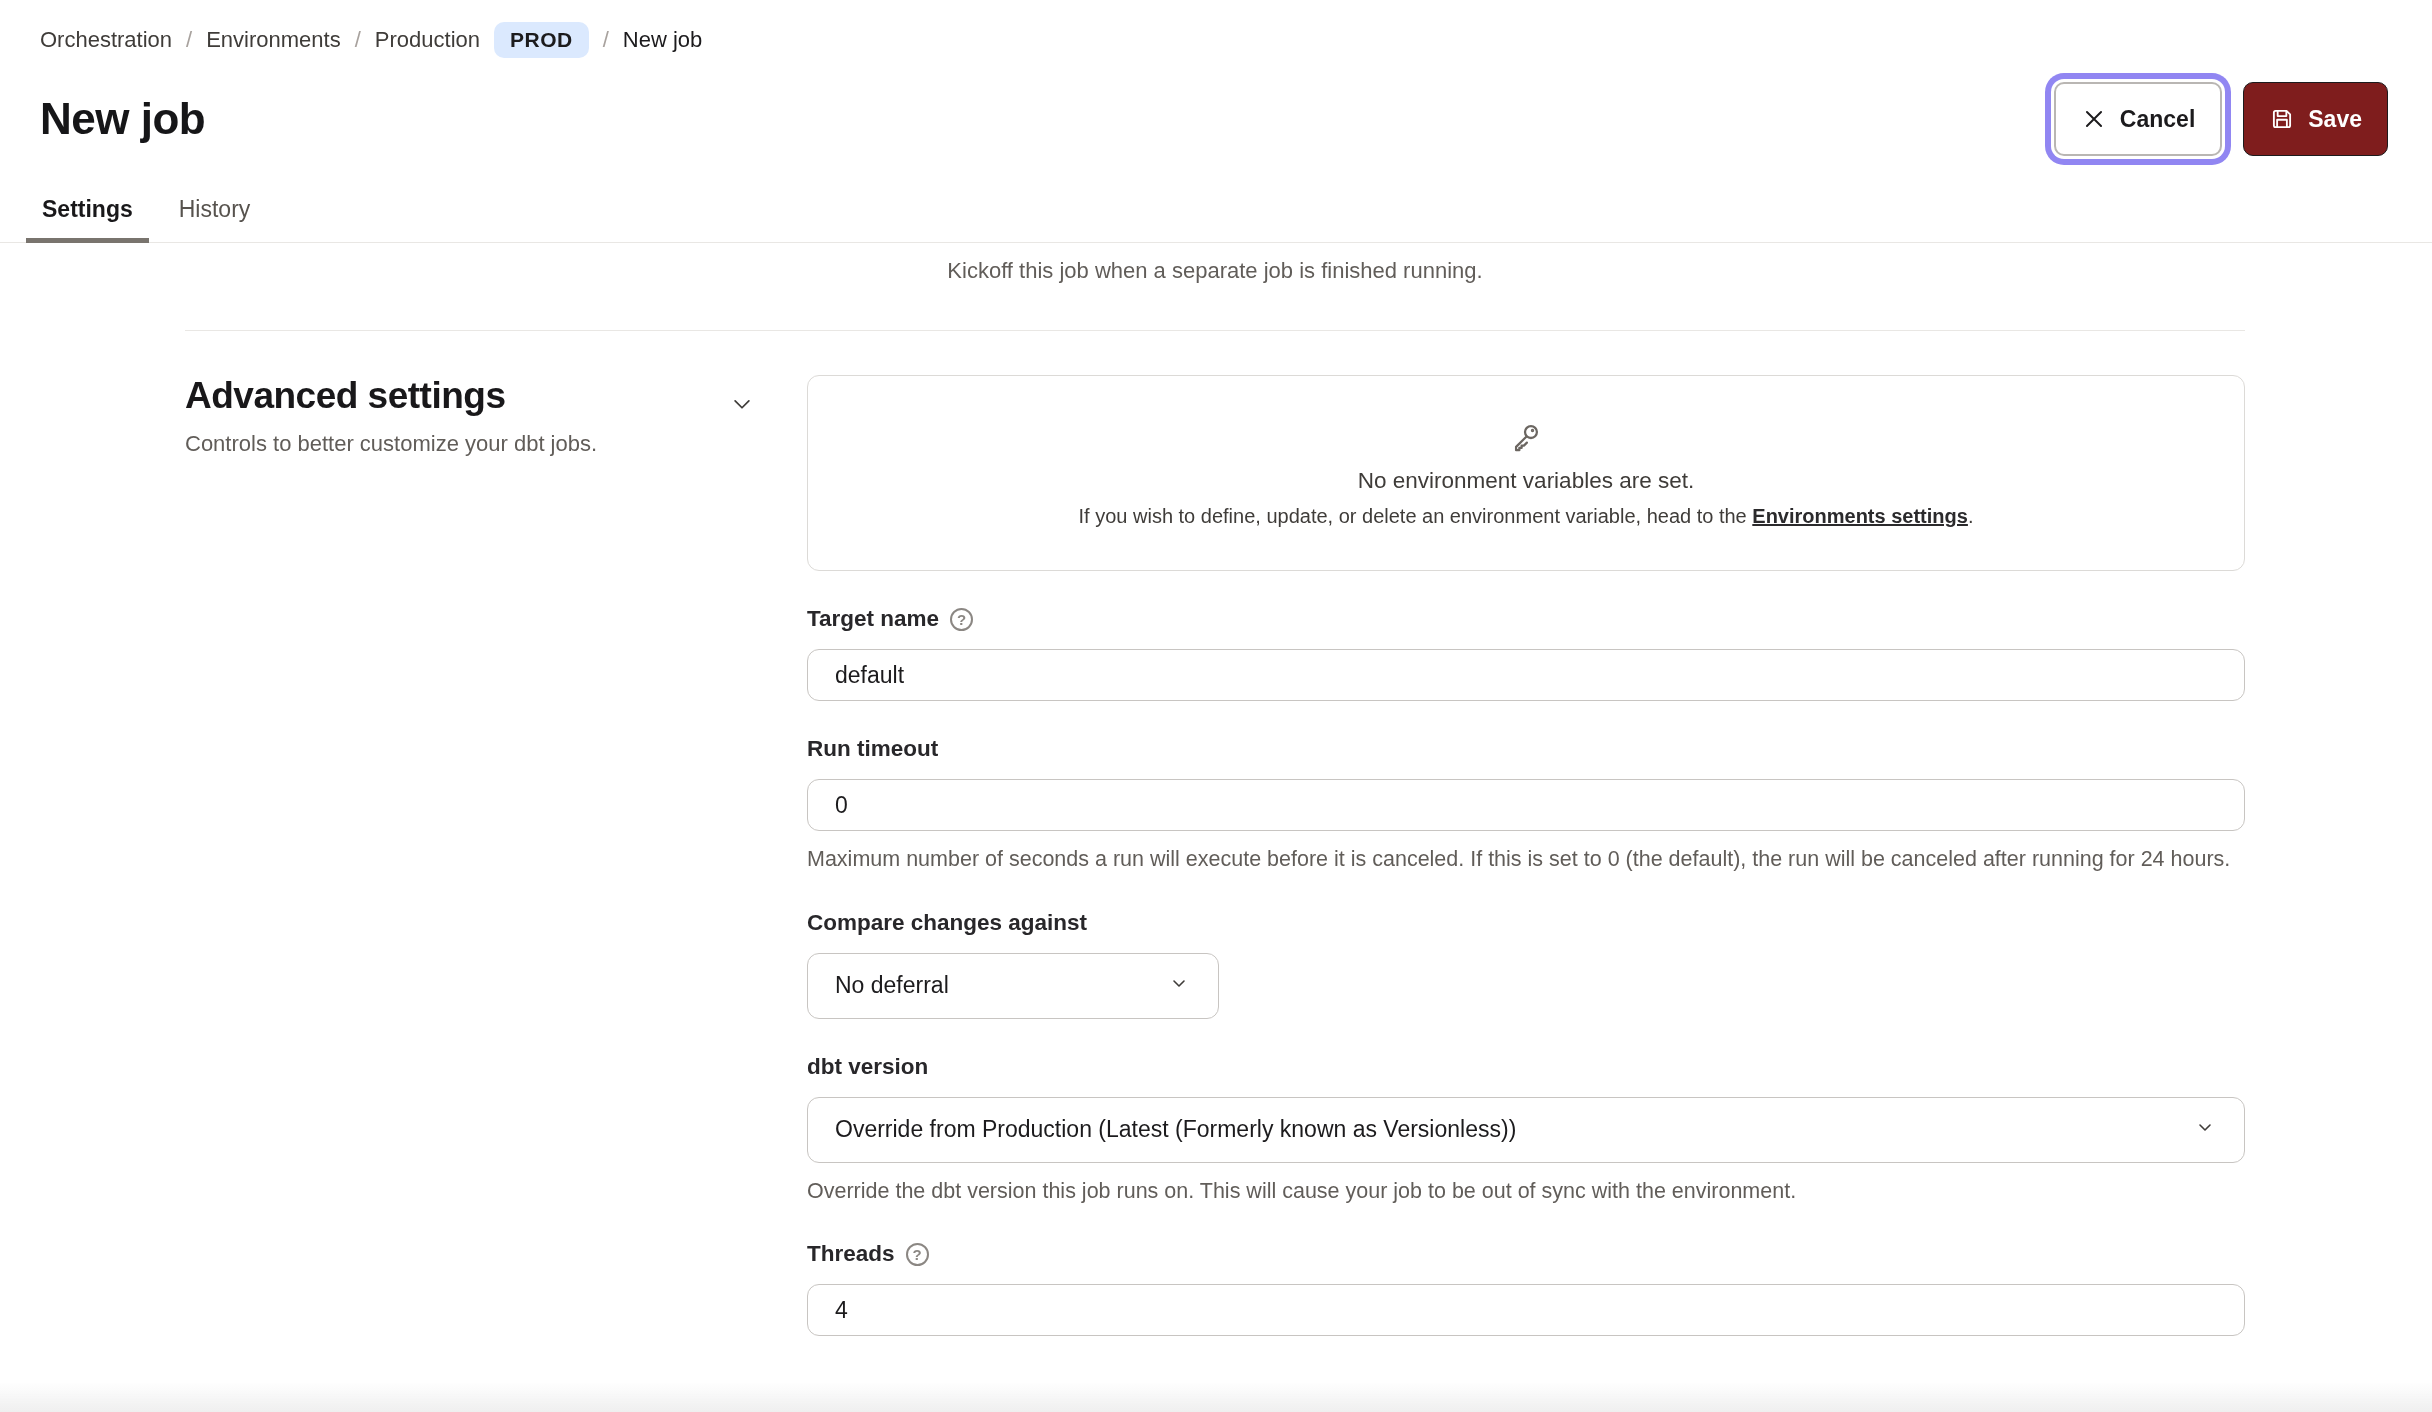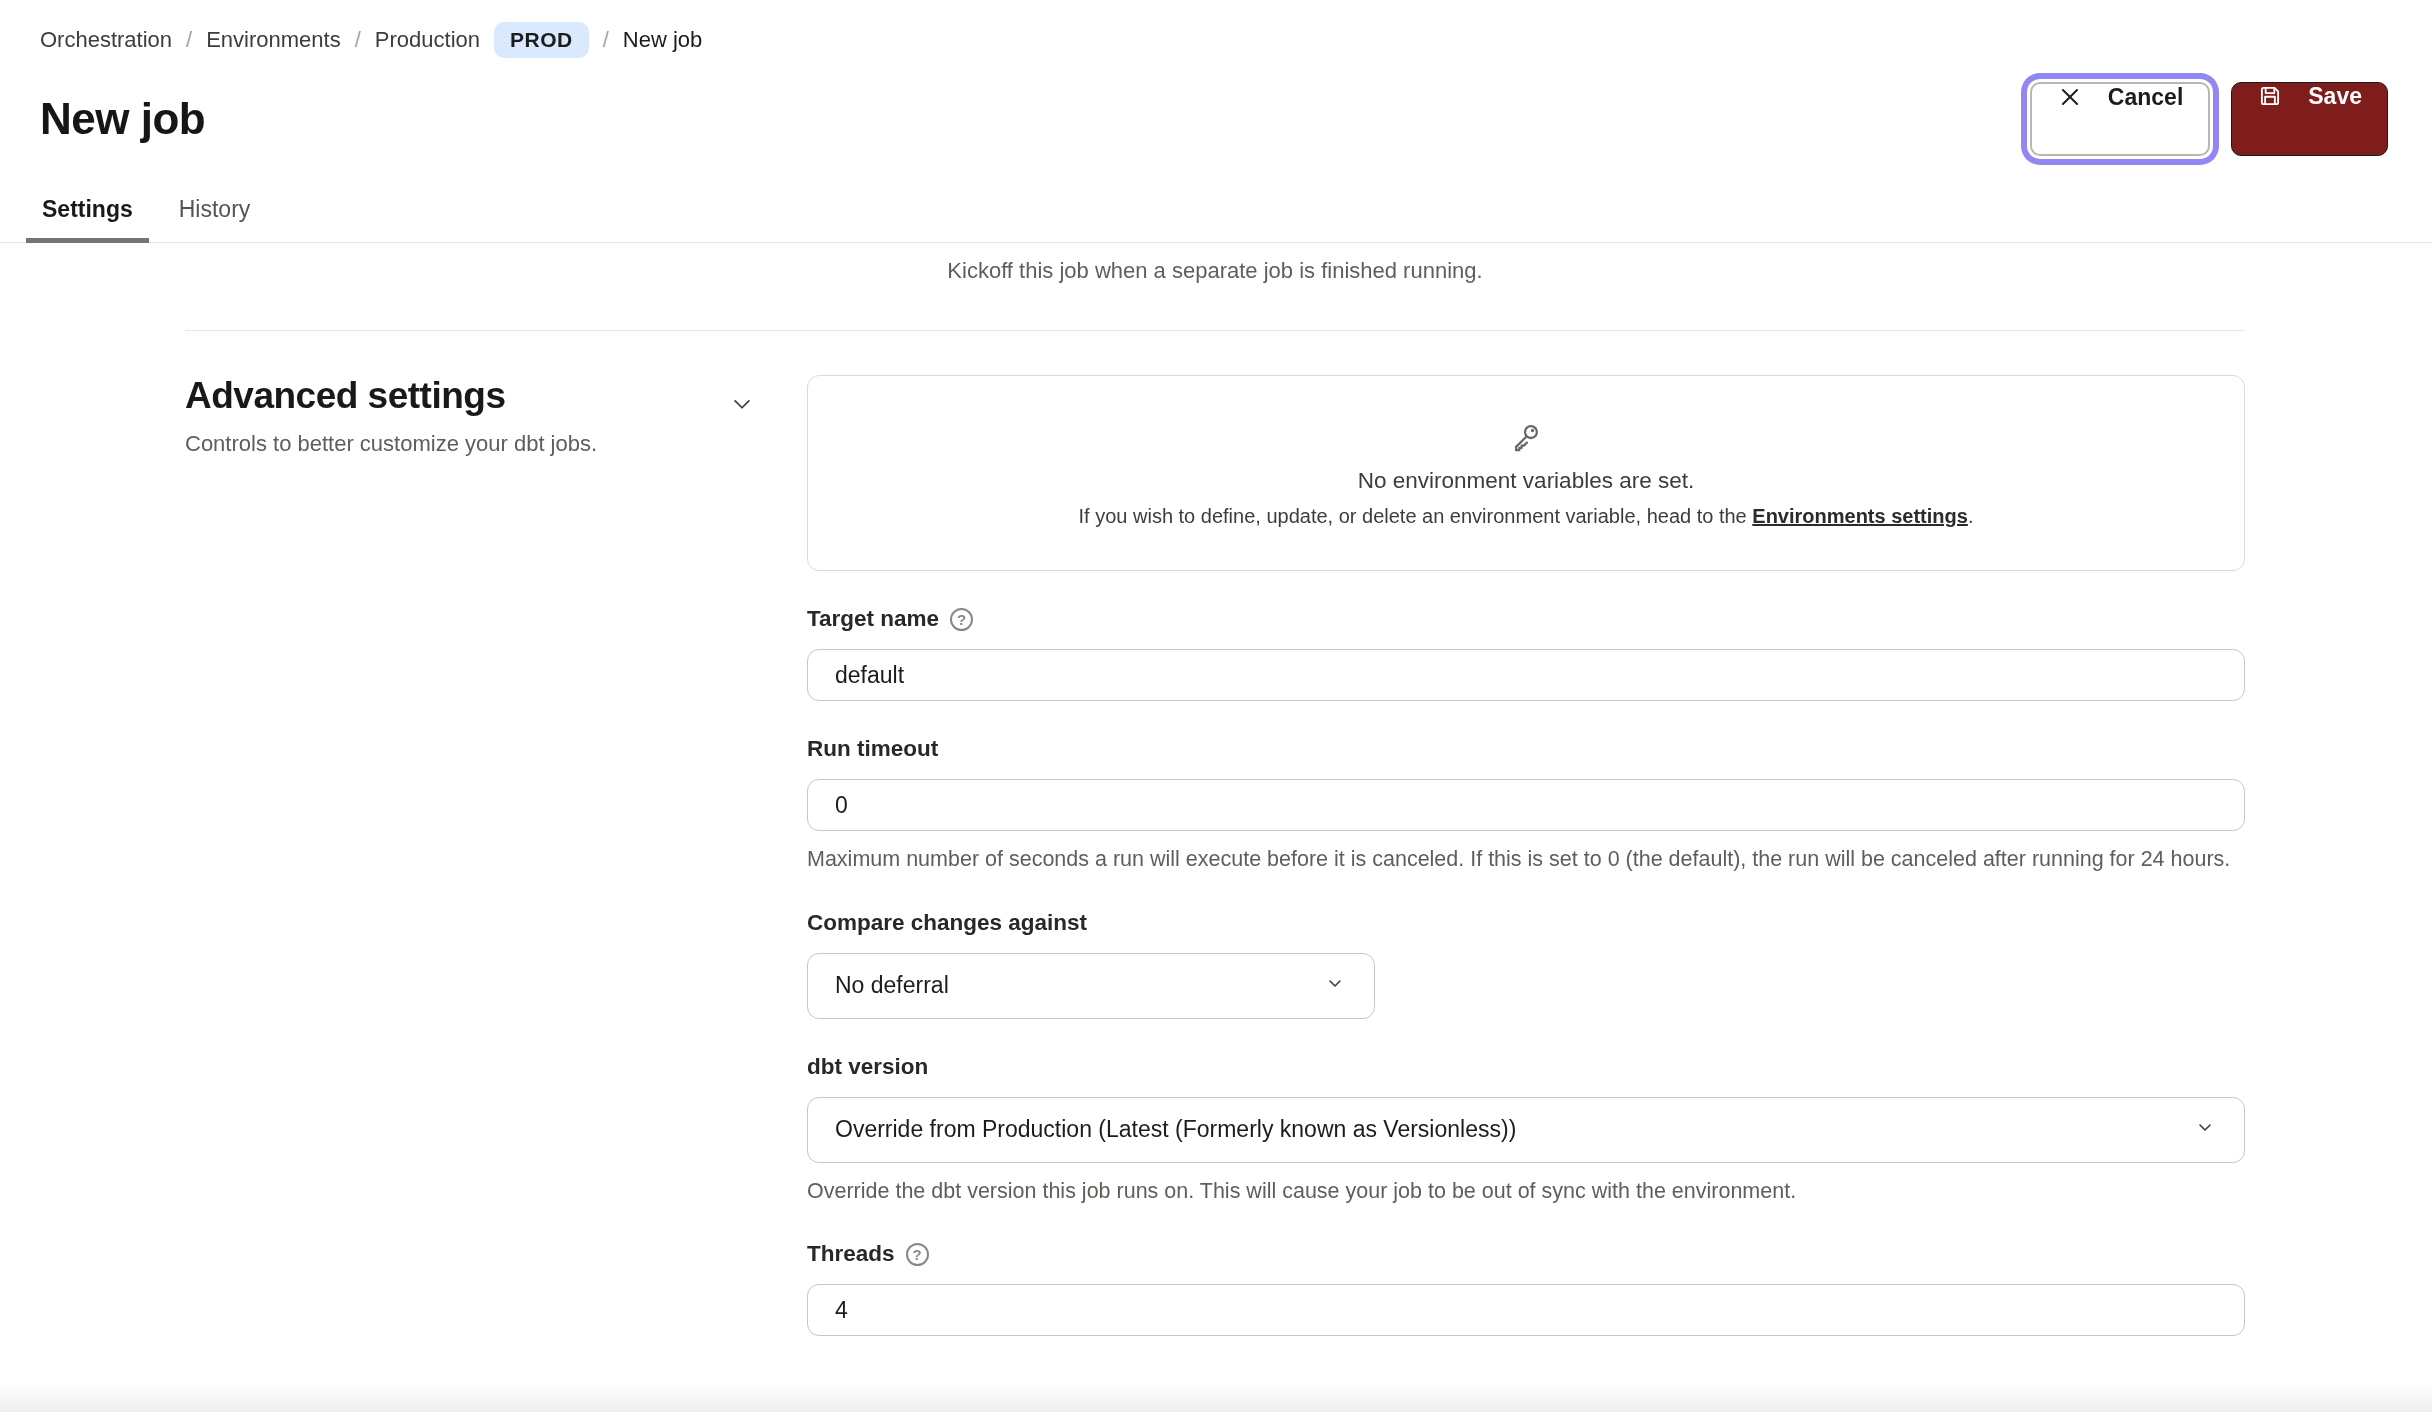--- a/index.html
+++ b/index.html
@@ -13,21 +13,21 @@
   .crumb { cursor:pointer; }
   .crumb-sep { color:#a8a29e; }
   .crumb-badge { background:#dbe9fe; color:#1c1b1d; font-size:21px; font-weight:bold;
                  padding:6px 16px; border-radius:10px; letter-spacing:0.5px; }
   .crumb-current { color:#1c1b1d; }
 
   .title-row { margin-top:24px; display:flex; align-items:center; justify-content:space-between; }
   .page-title { font-size:44px; font-weight:bold; letter-spacing:-0.5px; color:#161618; }
   .actions { display:flex; align-items:center; gap:21px; padding-right:10px; }
   .btn { height:74px; border-radius:10px; font-size:23px; font-weight:bold;
-         display:inline-flex; gap:25px; padding:0 25px;
+         display:inline-flex; align-items:center; gap:13px; padding:0 25px;
          font-family:"Liberation Sans", sans-serif; cursor:pointer; }
   .btn-cancel { background:#ffffff; border:2px solid #b9b6b3; color:#1c1b1d;
                 box-shadow:0 0 0 3px #ffffff, 0 0 0 9px #9186f2; }
   .btn-save { background:#7f1d1d; border:1px solid #1c1b1d; color:#ffffff; }
   .btn svg { display:block; }
 
   
   .tabs-row { margin-top:28px; padding-left:26px; display:flex; gap:14px;
               border-bottom:1px solid #e9e7e4; }
   .tab { font-size:23px; padding:12px 16px 15px; color:#57534e; cursor:pointer;
@@ -62,21 +62,21 @@
               font-size:15px; font-weight:bold; color:#8b8783; cursor:pointer; }
   .text-input { margin-top:17px; display:block; width:100%; height:52px;
                 border:1px solid #c8c5c2; border-radius:12px; padding:0 27px;
                 font-size:23px; color:#1c1b1d; background:#fff; outline:none;
                 font-family:"Liberation Sans", sans-serif; }
   .helper { margin-top:14px; font-size:21.5px; line-height:1.38; color:#615d59; }
 
   .select { margin-top:17px; height:66px; border:1px solid #c8c5c2; border-radius:12px;
             display:flex; align-items:center; justify-content:space-between;
             padding:0 27px; font-size:23px; color:#1c1b1d; cursor:pointer; background:#fff; }
-  .select.narrow { width:568px; }
+  .select.narrow { width:412px; }
 
   .bottom-fade { position:fixed; left:0; right:0; bottom:0; height:30px;
                  background:linear-gradient(to bottom, rgba(25,24,26,0) 0%, rgba(25,24,26,0.07) 100%); }
 </style>
 </head>
 <body>
 
 <div class="header-row">
   <nav class="breadcrumb">
     <span class="crumb">Orchestration</span>

